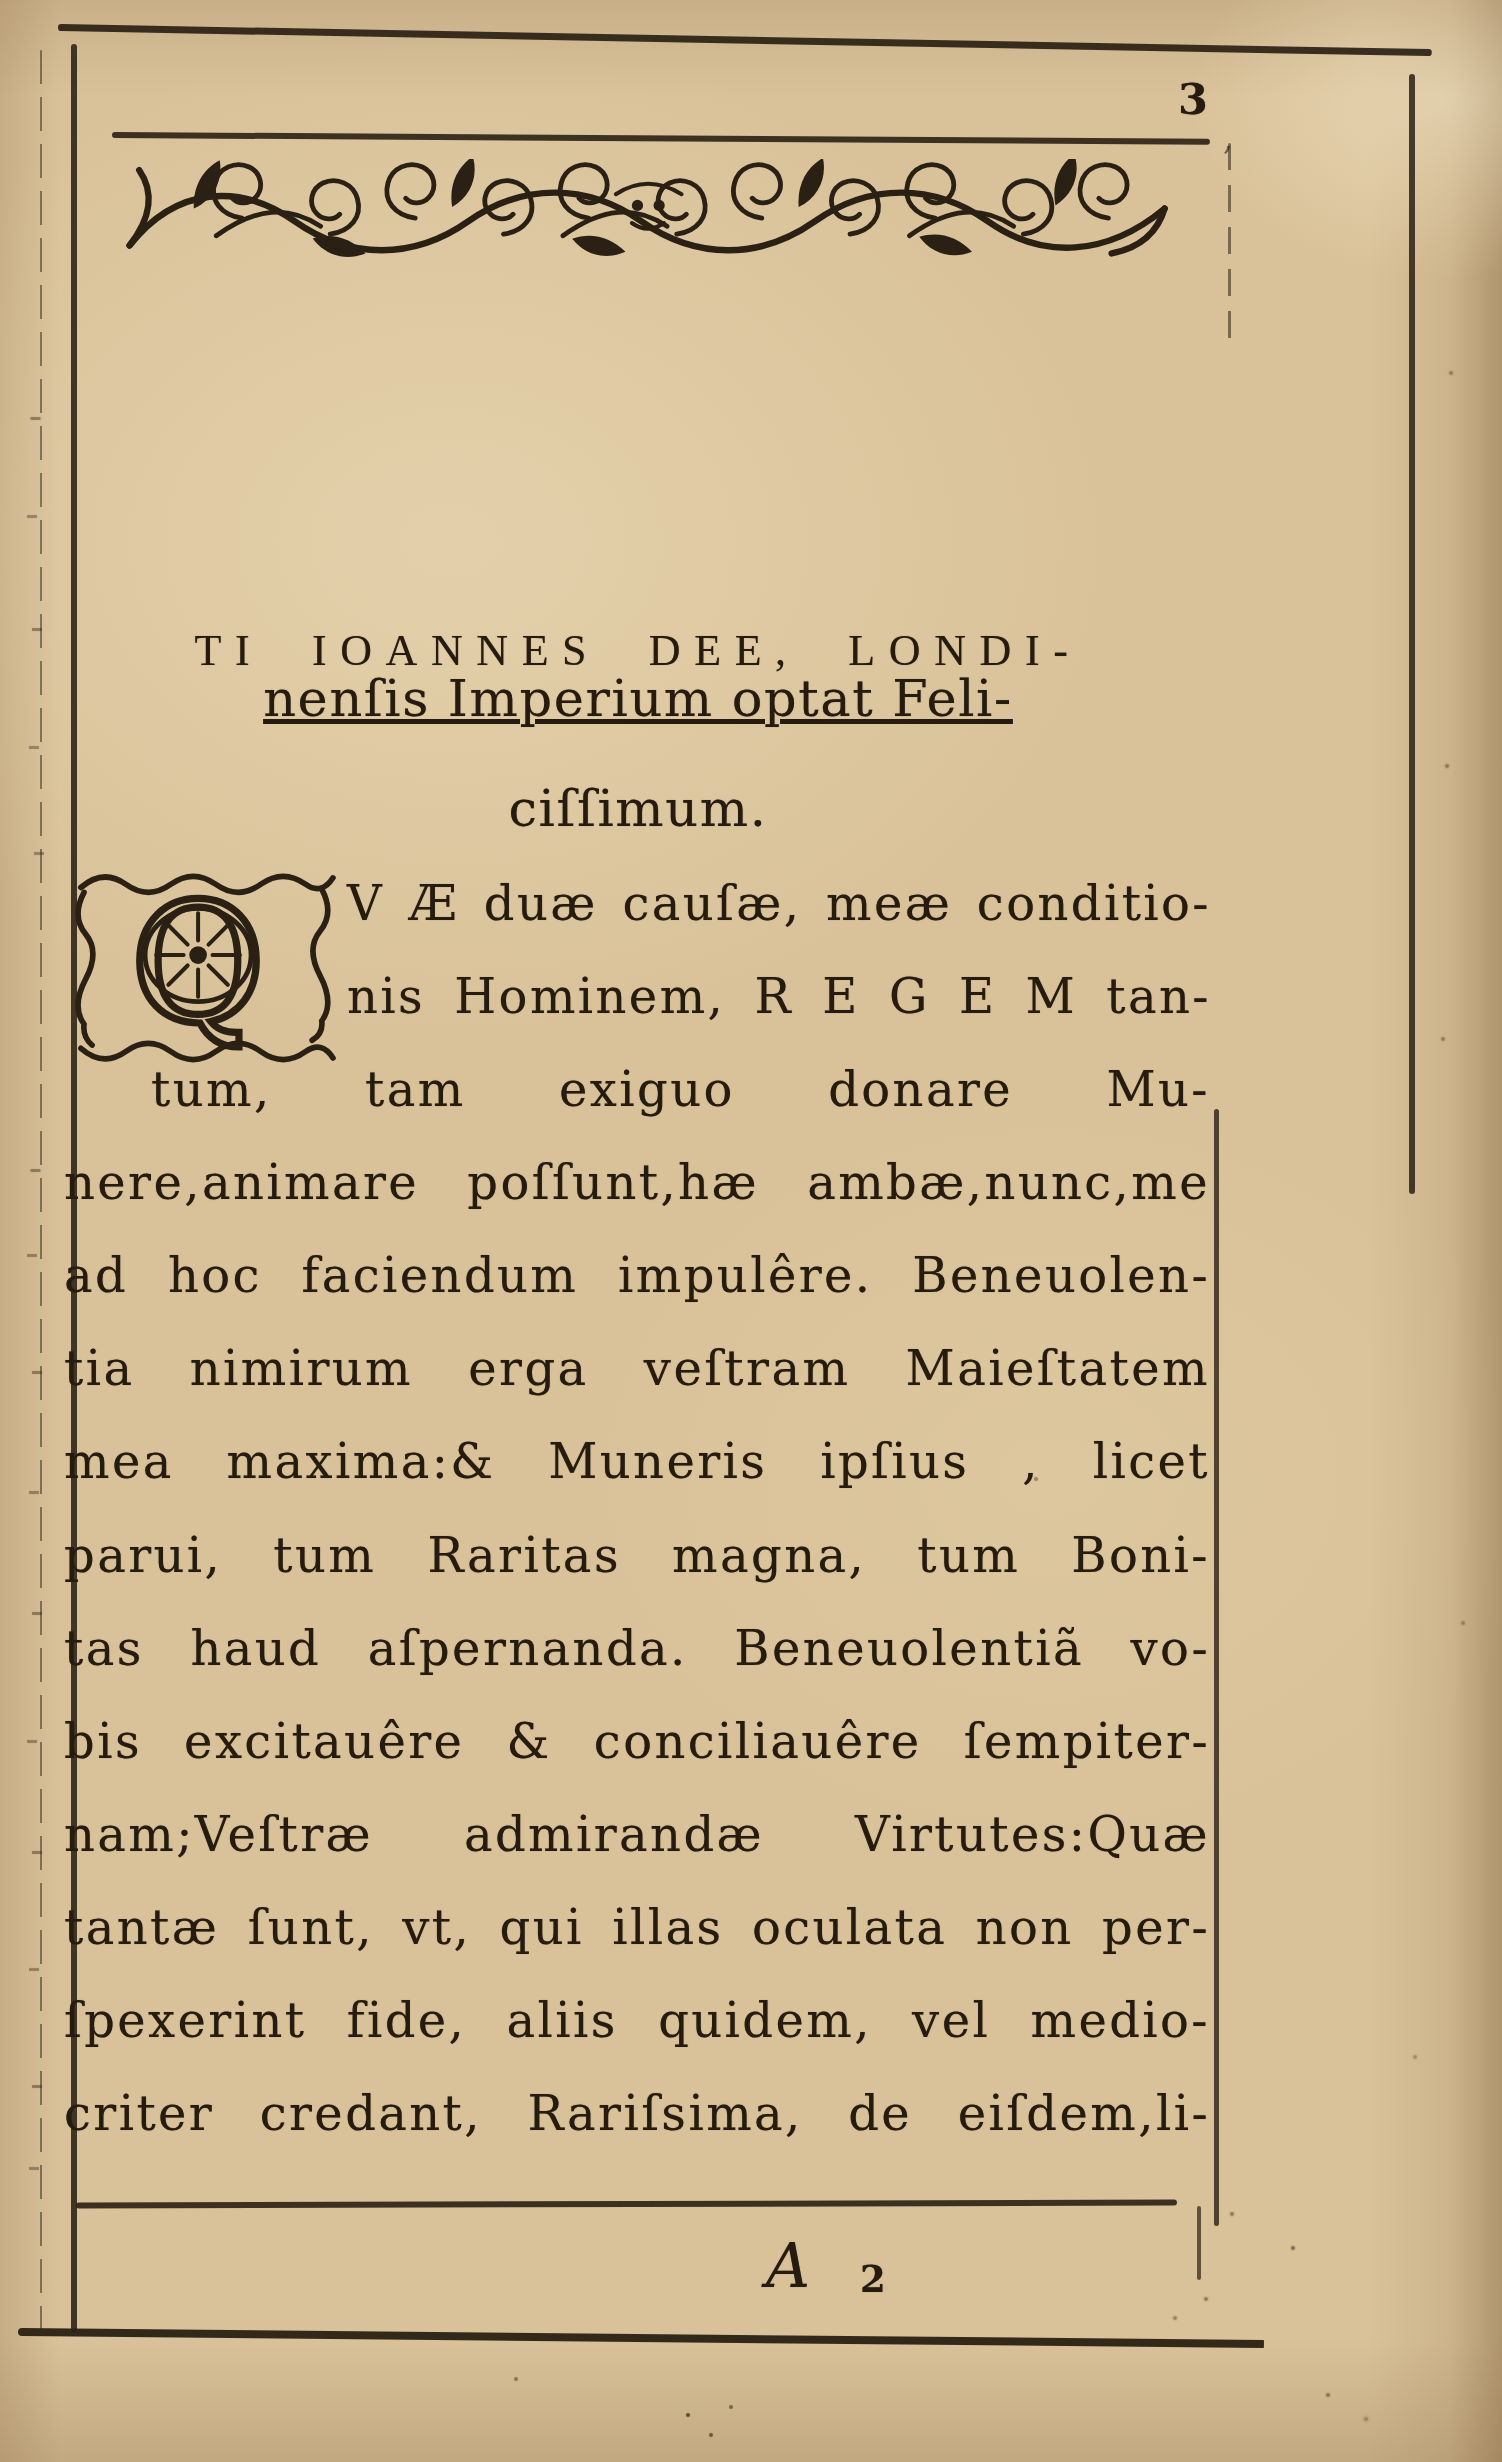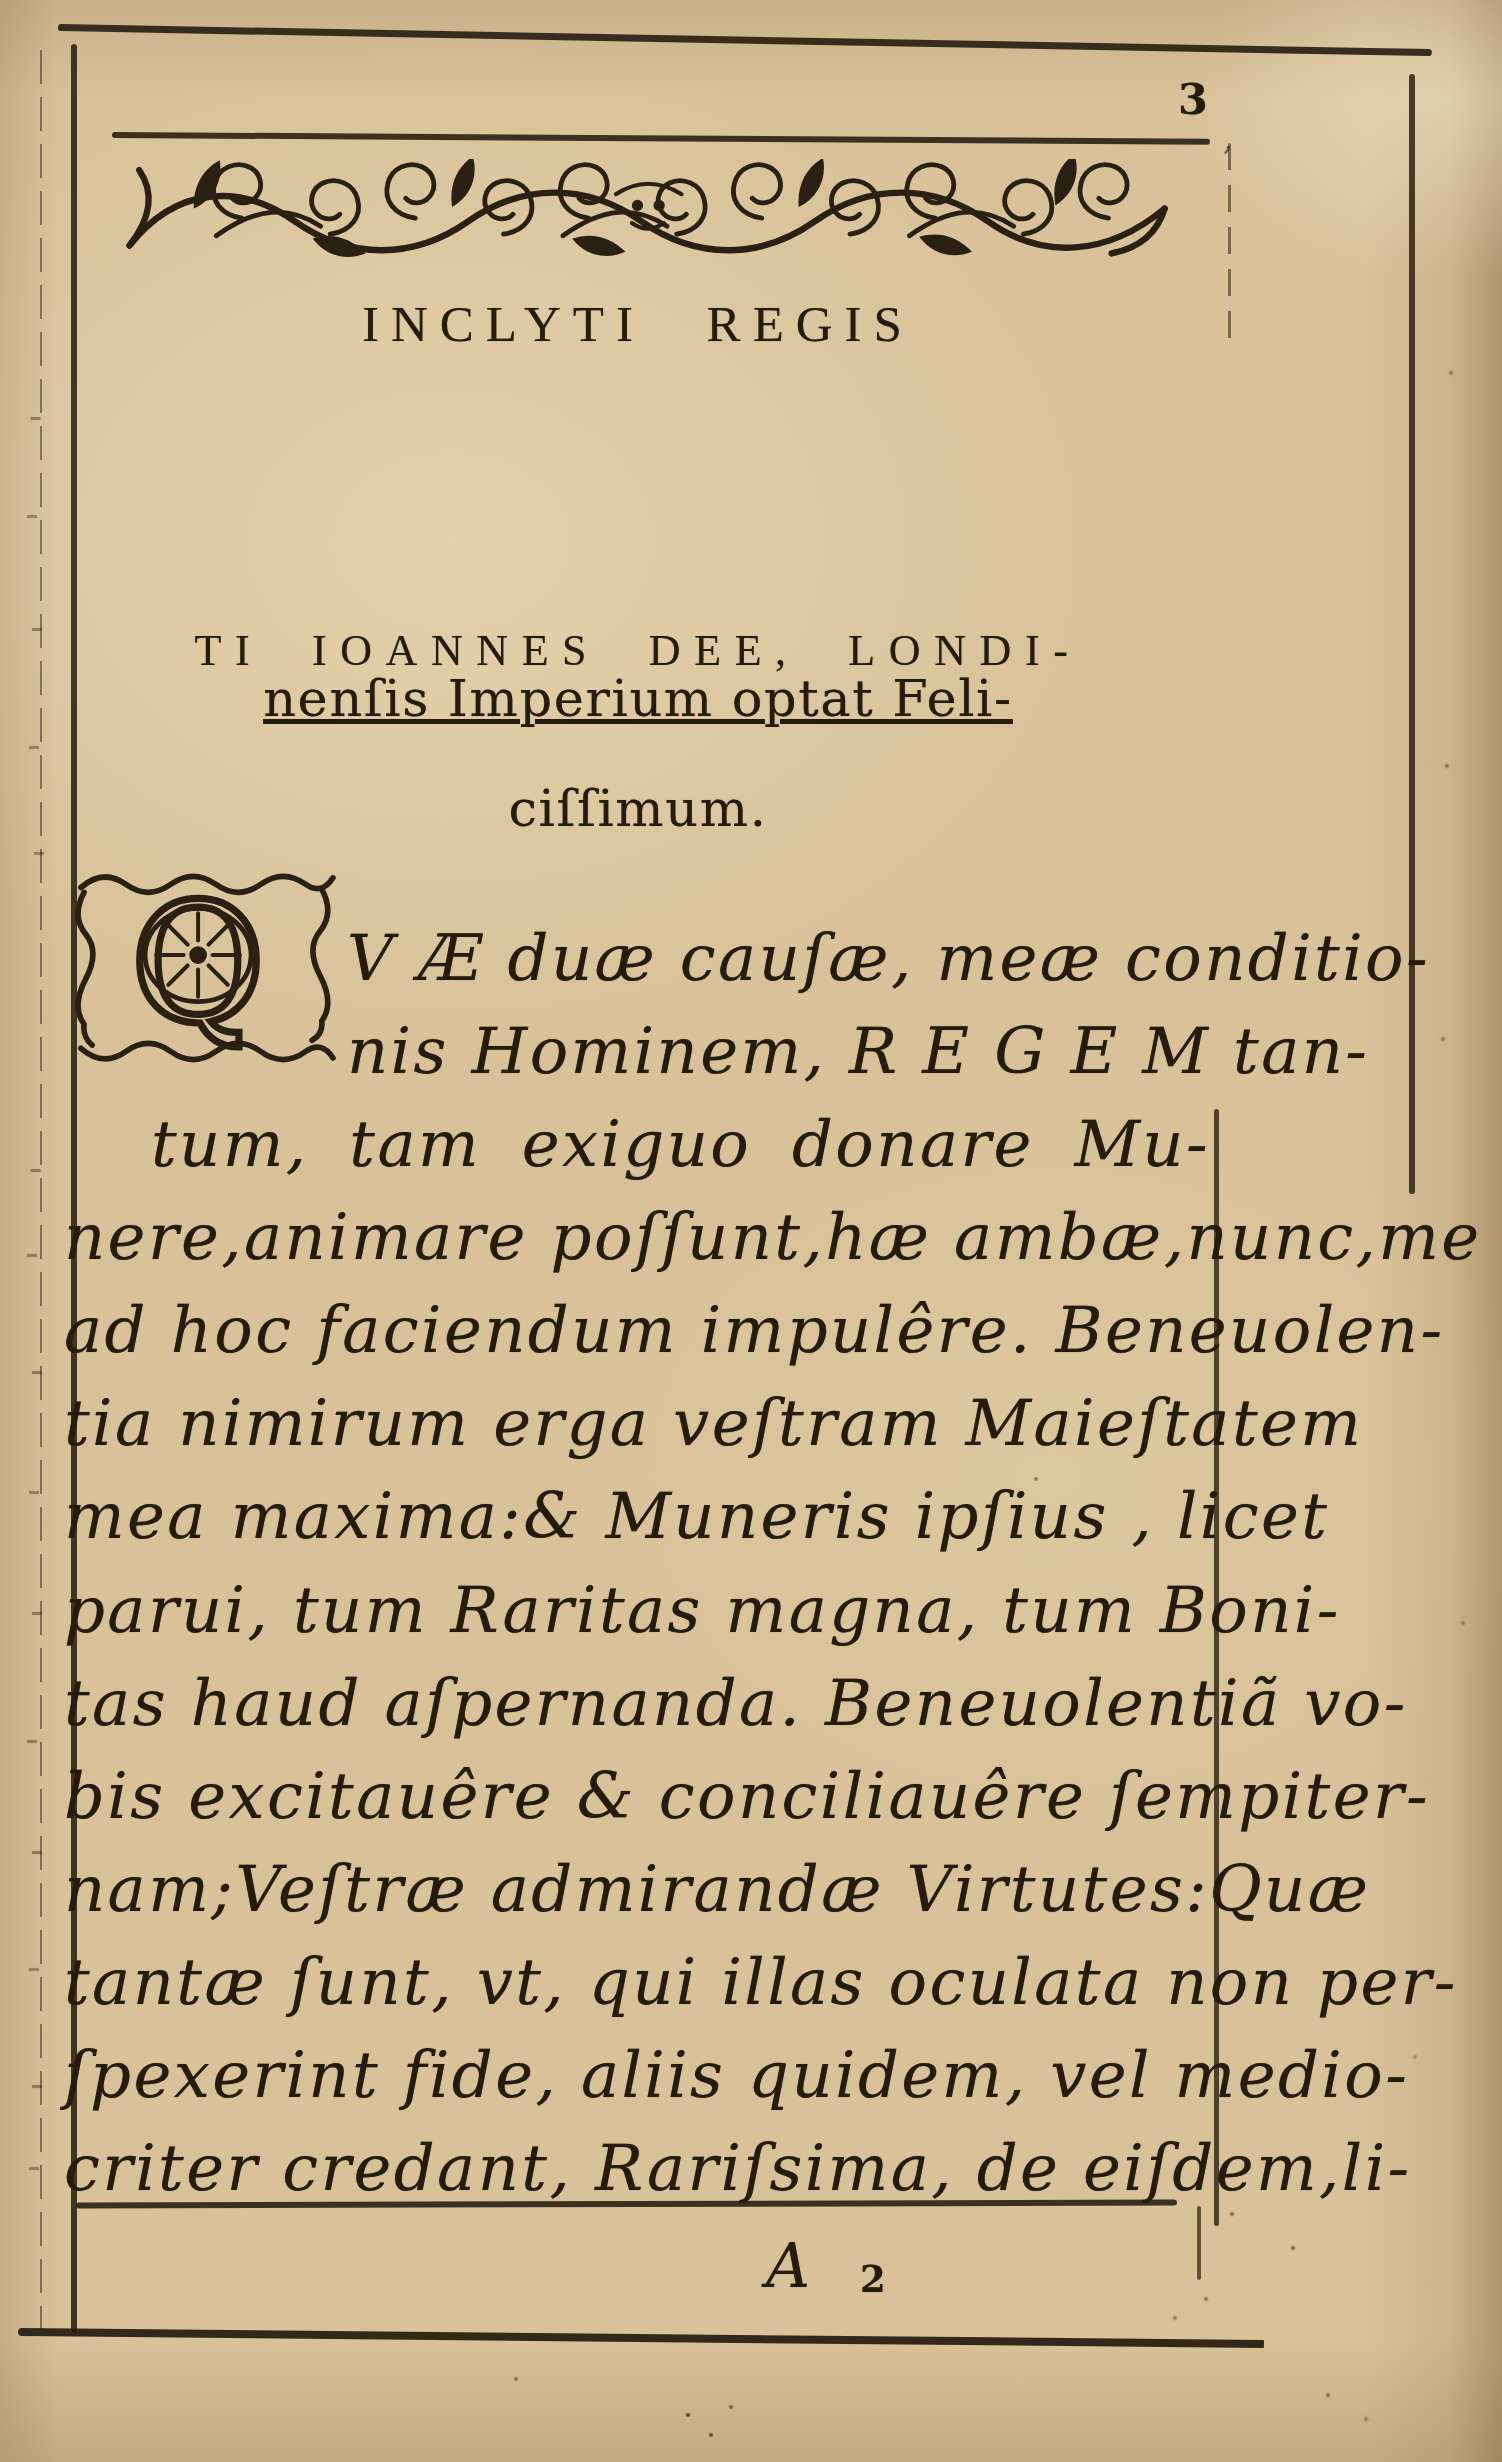--- a/index.html
+++ b/index.html
@@ -40,23 +40,23 @@
   #head-2{top:368px;font-size:75px;letter-spacing:21.7px;word-spacing:27px;}
   #head-3{top:472px;font-size:64px;letter-spacing:8.8px;word-spacing:21px;}
   #head-4{top:591px;font-size:44px;letter-spacing:13.6px;word-spacing:24px;margin-top:34px;}
   #head-5{top:669px;font-size:51px;letter-spacing:1.6px;font-family:"DejaVu Serif",serif;text-decoration:underline;}
   #head-6{top:779px;font-size:51px;letter-spacing:1.6px;font-family:"DejaVu Serif",serif;}
   .head, .bline, #signature, #page-number{text-shadow:0 0 0.8px rgba(42,33,20,.55);}
 
   #headpiece{position:absolute;left:120px;top:159px;width:1055px;height:112px;}
   #initial-block{position:absolute;left:68px;top:865px;width:269px;height:205px;}
 
-  .bline{position:absolute;white-space:nowrap;font-style:italic;font-size:64px;
+  .bline{position:absolute;white-space:nowrap;font-size:48px;
     font-family:"DejaVu Serif",serif;letter-spacing:2.4px;
-    text-align:justify;text-align-last:justify;margin-top:46px;}
+    text-align:justify;text-align-last:justify;}
   .l0{top:875px;left:347px;width:864px;}
   .l1{top:968px;left:347px;width:864px;}
   .l2{top:1061px;left:151px;width:1059px;}
   .l3{top:1154px;left:64px;width:1146px;}
   .l4{top:1247px;left:64px;width:1146px;}
   .l5{top:1340px;left:64px;width:1146px;}
   .l6{top:1433px;left:64px;width:1146px;}
   .l7{top:1527px;left:64px;width:1146px;}
   .l8{top:1620px;left:64px;width:1146px;}
   .l9{top:1713px;left:64px;width:1146px;}
@@ -144,21 +144,20 @@
       <use href="#hleaf" transform="translate(1166,58) rotate(-32)"></use>
       <circle cx="645" cy="58" r="7"></circle>
       <circle cx="672" cy="58" r="7"></circle>
     </g>
     <g stroke="#2a2114" stroke-width="5" fill="none" stroke-linecap="round">
       <path d="M638,80 q20,14 40,0"></path>
       <path d="M618,44 q40,-26 82,0"></path>
     </g>
   </svg>
 
-  <div class="head" id="head-1">INCLYTI REGIS</div>
   <div class="head" id="head-4">TI IOANNES DEE, LONDI-</div>
   <div class="head" id="head-5">nenſis Imperium optat Feli-</div>
   <div class="head" id="head-6">ciſſimum.</div>
 
   <svg id="initial-block" viewBox="0 0 335 255" preserveAspectRatio="none">
     <g stroke="#2a2114" stroke-width="7" fill="none" stroke-linecap="round">
       <path d="M16,28 q28,-24 56,-4 t56,0 t56,0 t56,0 t56,0 q20,14 34,-8"></path>
       <path d="M16,228 q28,24 56,4 t56,0 t56,0 t56,0 t56,0 q20,-14 34,8"></path>
       <path d="M20,34 q-16,30 2,52 t0,56 t-2,56 q-2,16 10,26"></path>
       <path d="M316,30 q16,30 -2,52 t0,56 t2,56 q2,16 -12,24"></path>

